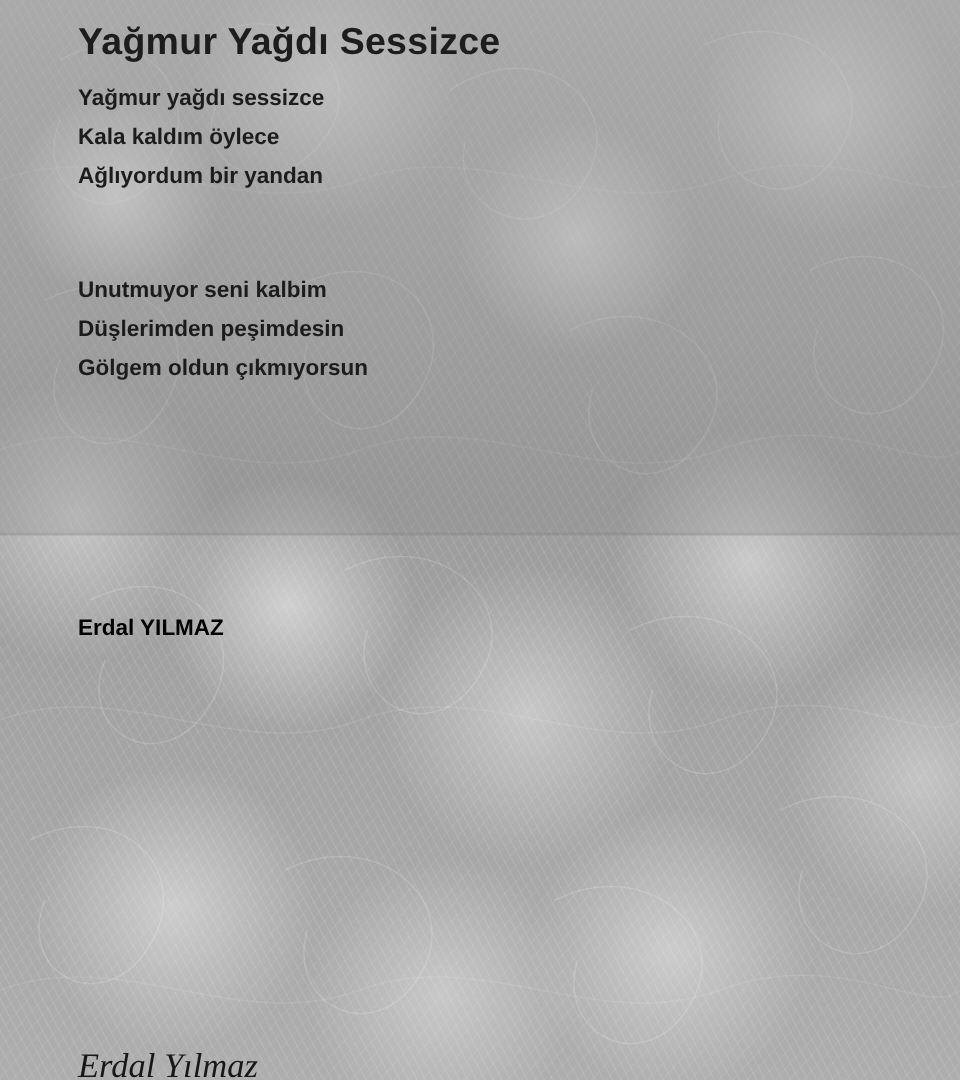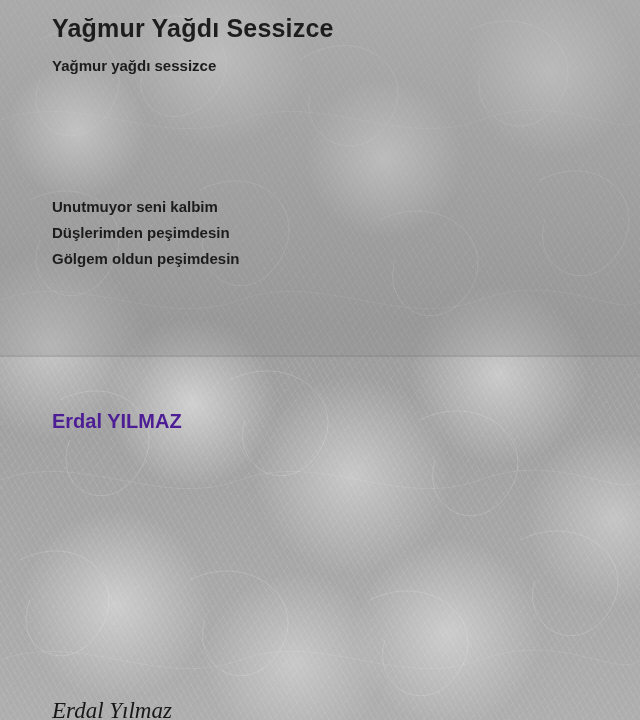--- a/index.html
+++ b/index.html
@@ -98,33 +98,33 @@
 
   .stanza {
     position: absolute;
     left: 52px;
     color: #1c1c1c;
     font-size: 15px;
     font-weight: bold;
     line-height: 26px;
   }
   .stanza-1 { top: 53px; }
-  .stanza-2 { top: 194px; }
+  .stanza-2 { top: 181px; }
 
   .stanza .line {
     white-space: nowrap;
   }
 
   .author-name {
     position: absolute;
     left: 52px;
     top: 410px;
-    font-size: 20px;
+    font-size: 15px;
     font-weight: bold;
-    color: #4c1d95;
+    color: #000000;
     white-space: nowrap;
   }
 
   .signature {
     position: absolute;
     left: 52px;
     top: 658px;
     font-family: "Liberation Serif", serif;
     font-style: italic;
     font-size: 23px;
@@ -169,26 +169,28 @@
 
   <div class="band-top"></div>
   <div class="band-split"></div>
 
   <div class="content">
 
     <div class="poem-title">Yağmur Yağdı Sessizce</div>
 
     <div class="stanza stanza-1">
       <div class="line">Yağmur yağdı sessizce</div>
+      <div class="line">Kala kaldım öylece</div>
+      <div class="line">Ağlıyordum bir yandan</div>
     </div>
 
     <div class="stanza stanza-2">
       <div class="line">Unutmuyor seni kalbim</div>
       <div class="line">Düşlerimden peşimdesin</div>
-      <div class="line">Gölgem oldun peşimdesin</div>
+      <div class="line">Gölgem oldun çıkmıyorsun</div>
     </div>
 
     <div class="author-name">Erdal YILMAZ</div>
 
     <div class="signature">Erdal Yılmaz</div>
 
   </div>
 </div>
 
 </body></html>

